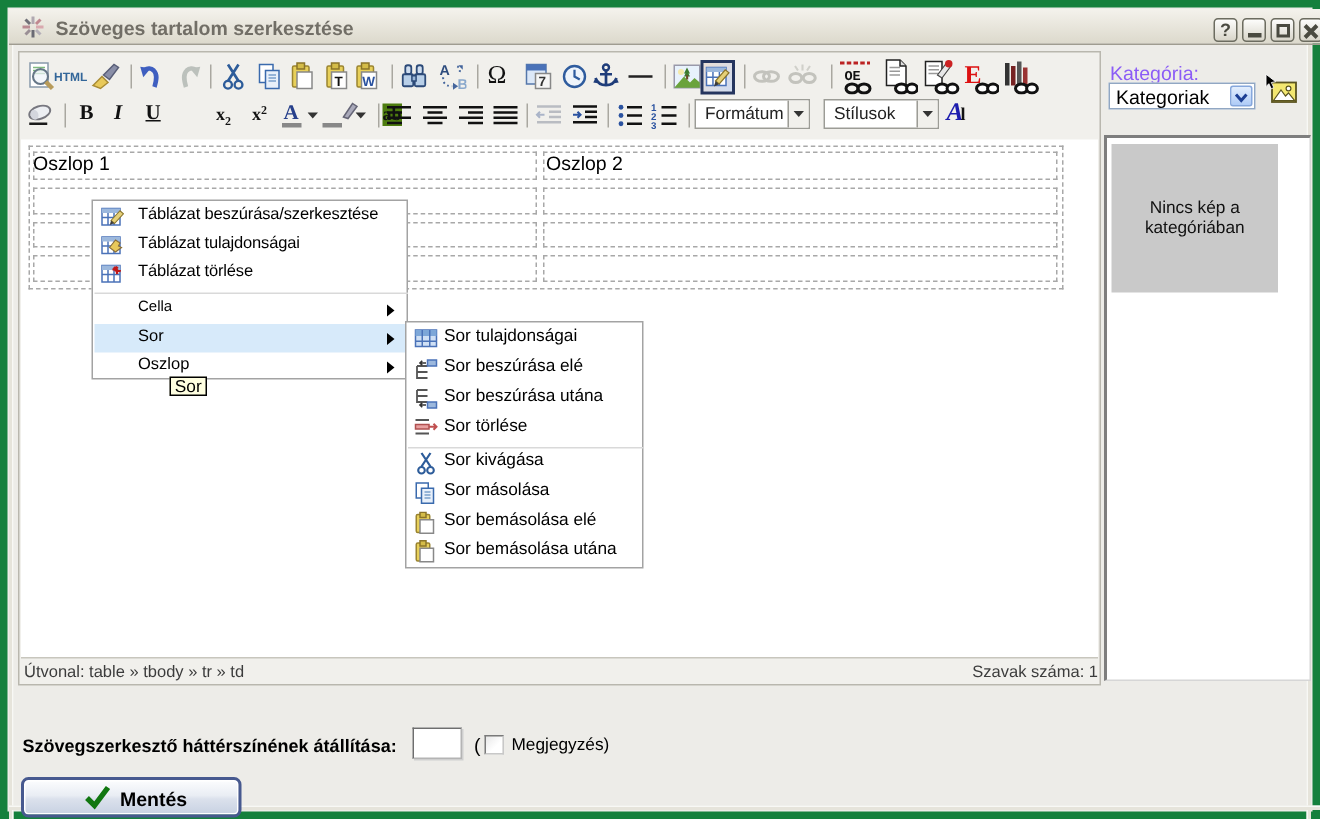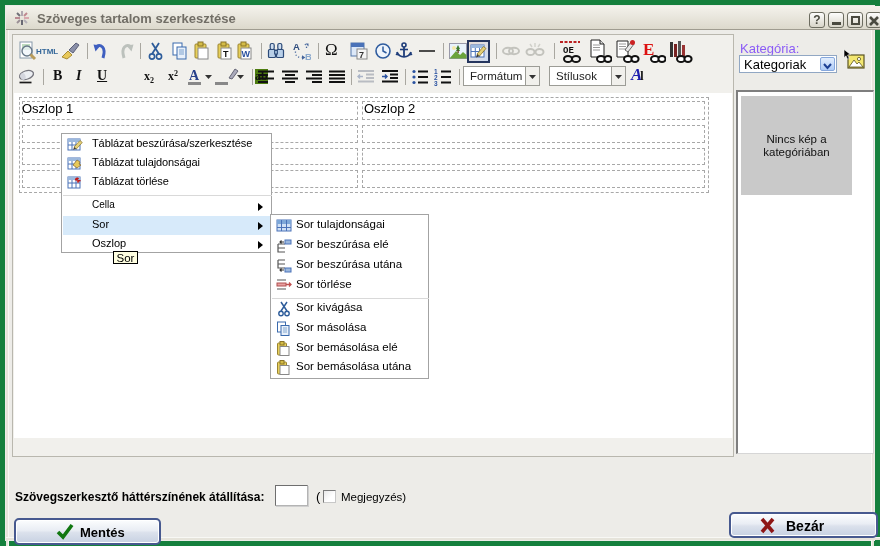--- a/index.html
+++ b/index.html
@@ -314,20 +314,24 @@
     </div>
     <div class="tsel" style="left:544px; width:77px;">
         <span>Stílusok</span>
       <div class="tselbtn"><svg width="7" height="6" viewBox="0 0 7 6">
             <path d="M0 1 l3.5 4 3.5-4z" fill="#333"></path>
           </svg></div>
     </div>
     <div style="position:absolute; left:626px; top:60px; font-size:17px; font-weight:bold; font-style:italic; color:#1d1dae; font-family:'Liberation Serif',serif;">A<span style="font-size:12px; font-style:normal; margin-left:-2px; color:#111;">l</span></div>
   </div>
   <div id="edwhite"></div>
+  <div id="statusbar">
+    <span id="statusL">Útvonal: table » tbody » tr » td</span>
+    <span id="statusR">Szavak száma: 1</span>
+  </div>
 
   <div class="dash" style="left:14px; top:92px; width:690px; height:96px;"></div>
   <div class="dash" style="left:17px; top:96px; width:336px; height:19px;"></div>
   <div class="dash" style="left:357px; top:96px; width:343px; height:19px;"></div>
   <div class="dash" style="left:17px; top:120px; width:336px; height:18px;"></div>
   <div class="dash" style="left:357px; top:120px; width:343px; height:18px;"></div>
   <div class="dash" style="left:17px; top:143px; width:336px; height:17px;"></div>
   <div class="dash" style="left:357px; top:143px; width:343px; height:17px;"></div>
   <div class="dash" style="left:17px; top:165px; width:336px; height:18px;"></div>
   <div class="dash" style="left:357px; top:165px; width:343px; height:18px;"></div>
@@ -441,19 +445,13 @@
   <div id="binput"></div>
   <div id="bparen">(</div>
   <div id="bcheck"></div>
   <div id="bmegj">Megjegyzés)</div>
   <div class="btn" id="btnmentes" style="left:9px; top:513px; width:147px; height:27px;">
     <svg style="position:absolute; left:40px; top:3px;" width="18" height="17" viewBox="0 0 18 17">
       <path d="M2 9 L7 14 L16 2" fill="none" stroke="#117711" stroke-width="3.6"></path>
     </svg>
     <span class="btntext" style="left:64px; top:5px;">Mentés</span>
   </div>
-  <div class="btn" id="btnbezar" style="left:724px; top:507px; width:149px; height:26px;">
-    <svg style="position:absolute; left:28px; top:3px;" width="17" height="17" viewBox="0 0 17 17">
-      <path d="M3 2 L14 15 M14 2 L3 15" fill="none" stroke="#8e1616" stroke-width="3.6"></path>
-    </svg>
-    <span class="btntext" style="left:55px; top:4px; font-size:14px;">Bezár</span>
-  </div>
 </div>
 
 </body></html>

